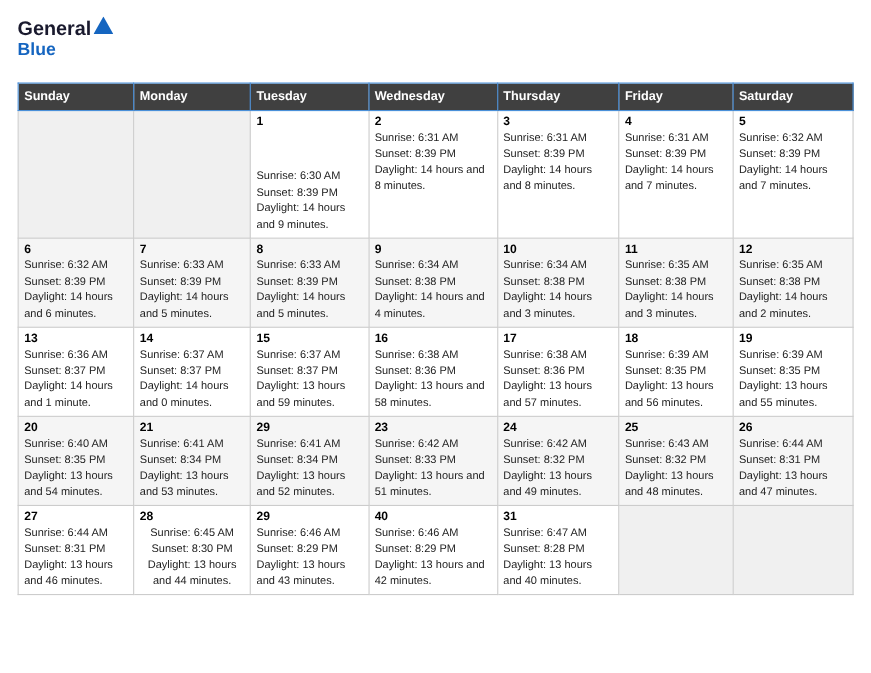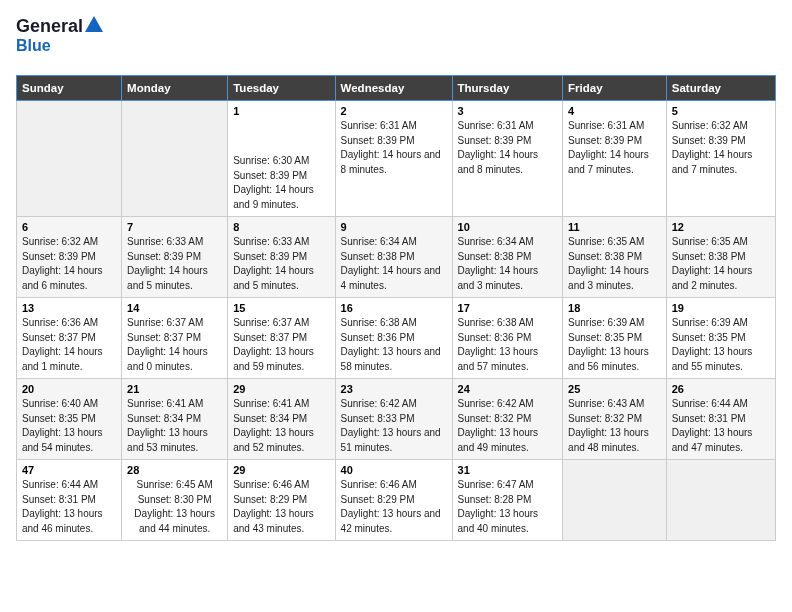--- a/index.html
+++ b/index.html
@@ -275,21 +275,21 @@
         </td>
         <td>
           <span class="day-num">26</span>
           <div class="day-info" style="white-space: pre-line;">Sunrise: 6:44 AM
 Sunset: 8:31 PM
 Daylight: 13 hours and 47 minutes.</div>
         </td>
       </tr>
       <tr>
         <td>
-          <span class="day-num">47</span>
+          <span class="day-num">27</span>
           <div class="day-info" style="white-space: pre-line;">Sunrise: 6:44 AM
 Sunset: 8:31 PM
 Daylight: 13 hours and 46 minutes.</div>
         </td>
         <td>
           <span class="day-num">28</span>
           <div class="day-info" style="white-space: pre-line; text-align: center;">Sunrise: 6:45 AM
 Sunset: 8:30 PM
 Daylight: 13 hours and 44 minutes.</div>
         </td>

